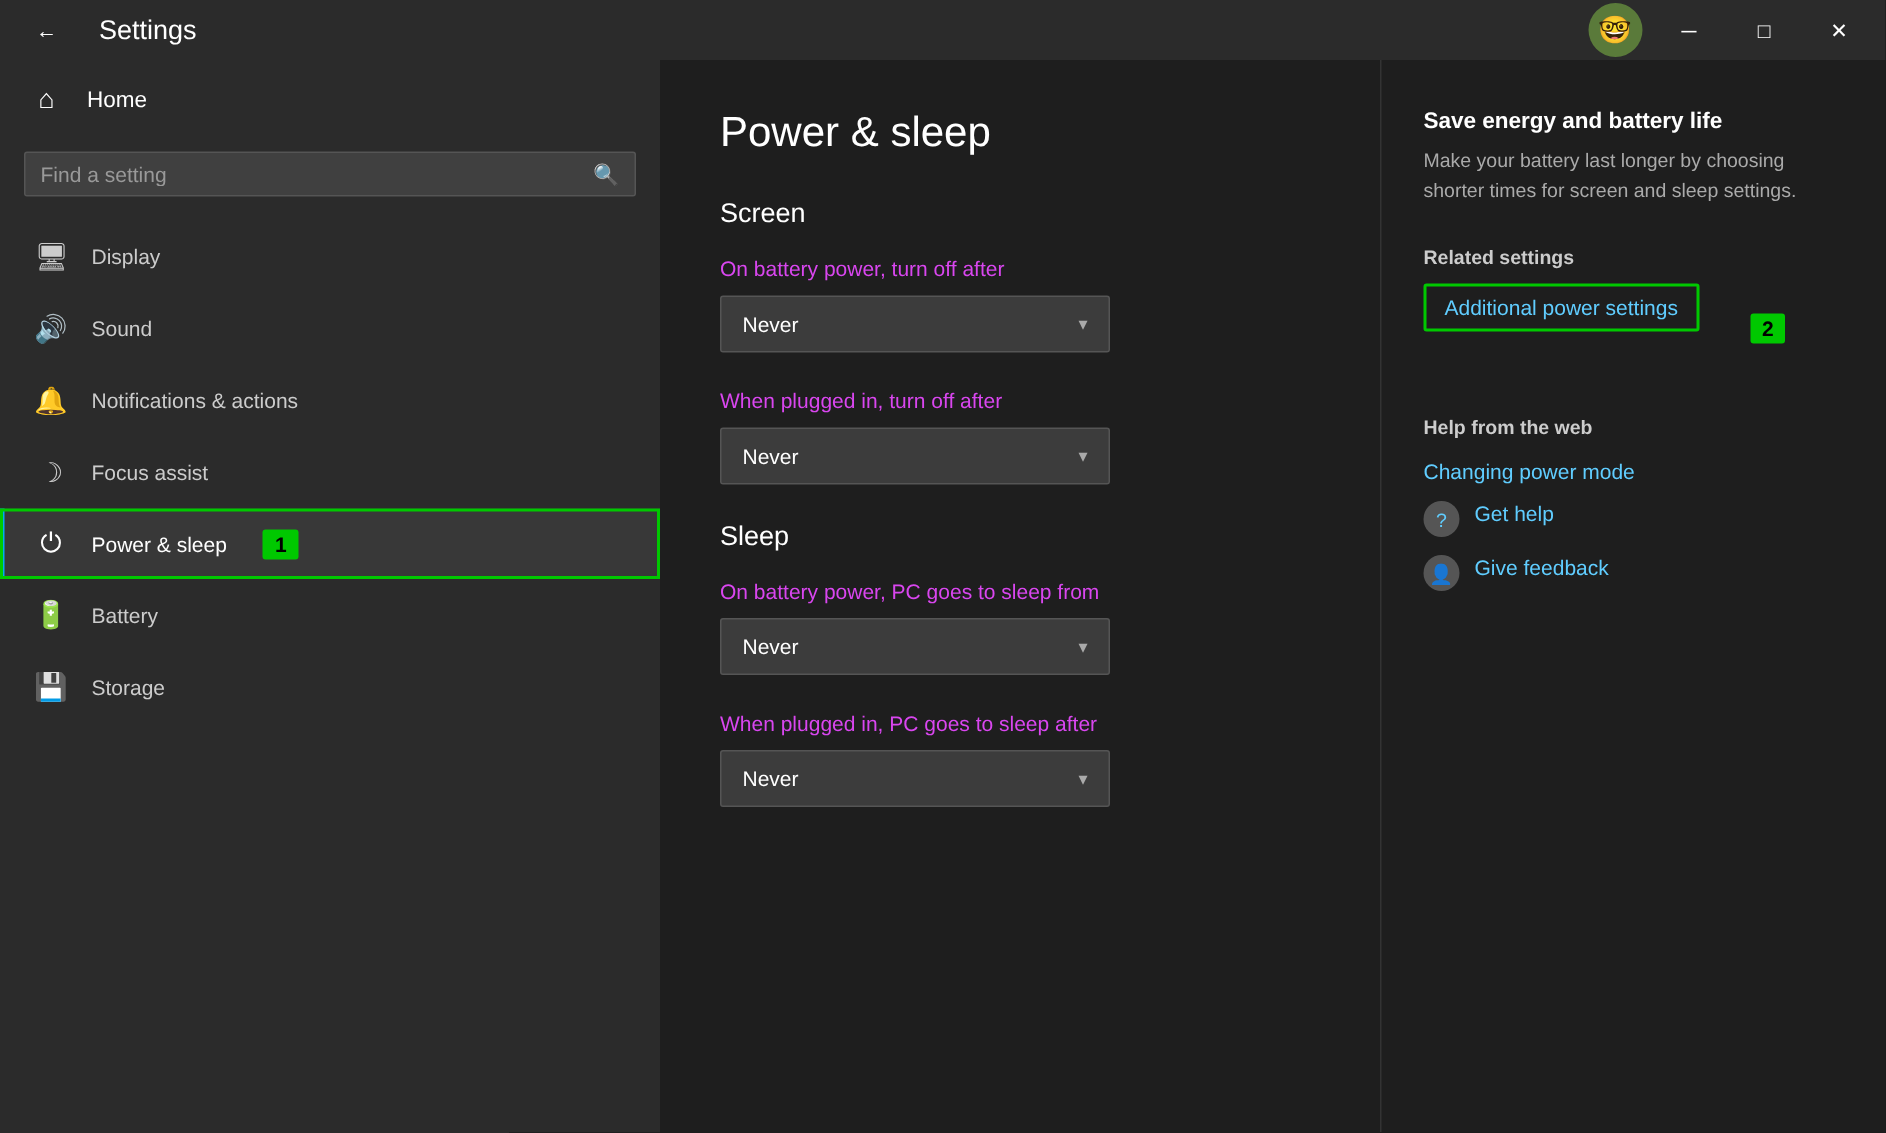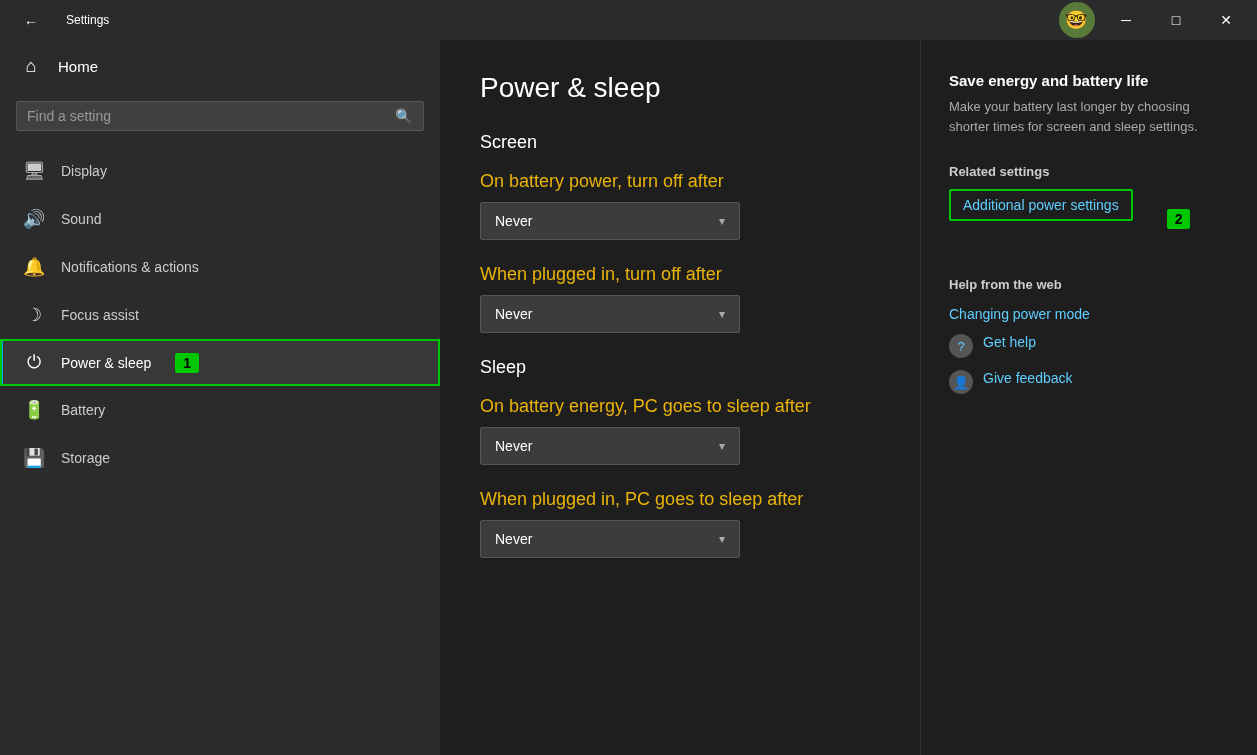--- a/index.html
+++ b/index.html
@@ -23,21 +23,21 @@
       height: 40px;
       padding: 0 8px;
       flex-shrink: 0;
     }
     .titlebar-left {
       display: flex;
       align-items: center;
       gap: 12px;
     }
     .titlebar-title {
-      font-size: 12px;
+      font-size: 18px;
       color: #fff;
     }
     .titlebar-controls {
       display: flex;
       align-items: center;
       gap: 4px;
     }
     .titlebar-btn {
       width: 46px;
       height: 32px;
@@ -159,22 +159,22 @@
       margin-bottom: 28px;
       color: #fff;
     }
     .section-title {
       font-size: 18px;
       font-weight: 400;
       margin-bottom: 18px;
       color: #fff;
     }
     .setting-label {
-      font-size: 18px;
-      color: #eab308;
+      font-size: 14px;
+      color: #d946ef;
       margin-bottom: 10px;
     }
     .dropdown {
       width: 260px;
       background: #3c3c3c;
       border: 1px solid #555;
       padding: 10px 14px;
       color: #fff;
       font-size: 14px;
       display: flex;
@@ -353,21 +353,21 @@
       </div>
 
       <p class="setting-label">When plugged in, turn off after</p>
       <div class="dropdown">
         <span>Never</span>
         <span class="chevron">▾</span>
       </div>
 
       <h2 class="section-title">Sleep</h2>
 
-      <p class="setting-label">On battery energy, PC goes to sleep after</p>
+      <p class="setting-label">On battery power, PC goes to sleep from</p>
       <div class="dropdown">
         <span>Never</span>
         <span class="chevron">▾</span>
       </div>
 
       <p class="setting-label">When plugged in, PC goes to sleep after</p>
       <div class="dropdown">
         <span>Never</span>
         <span class="chevron">▾</span>
       </div>

